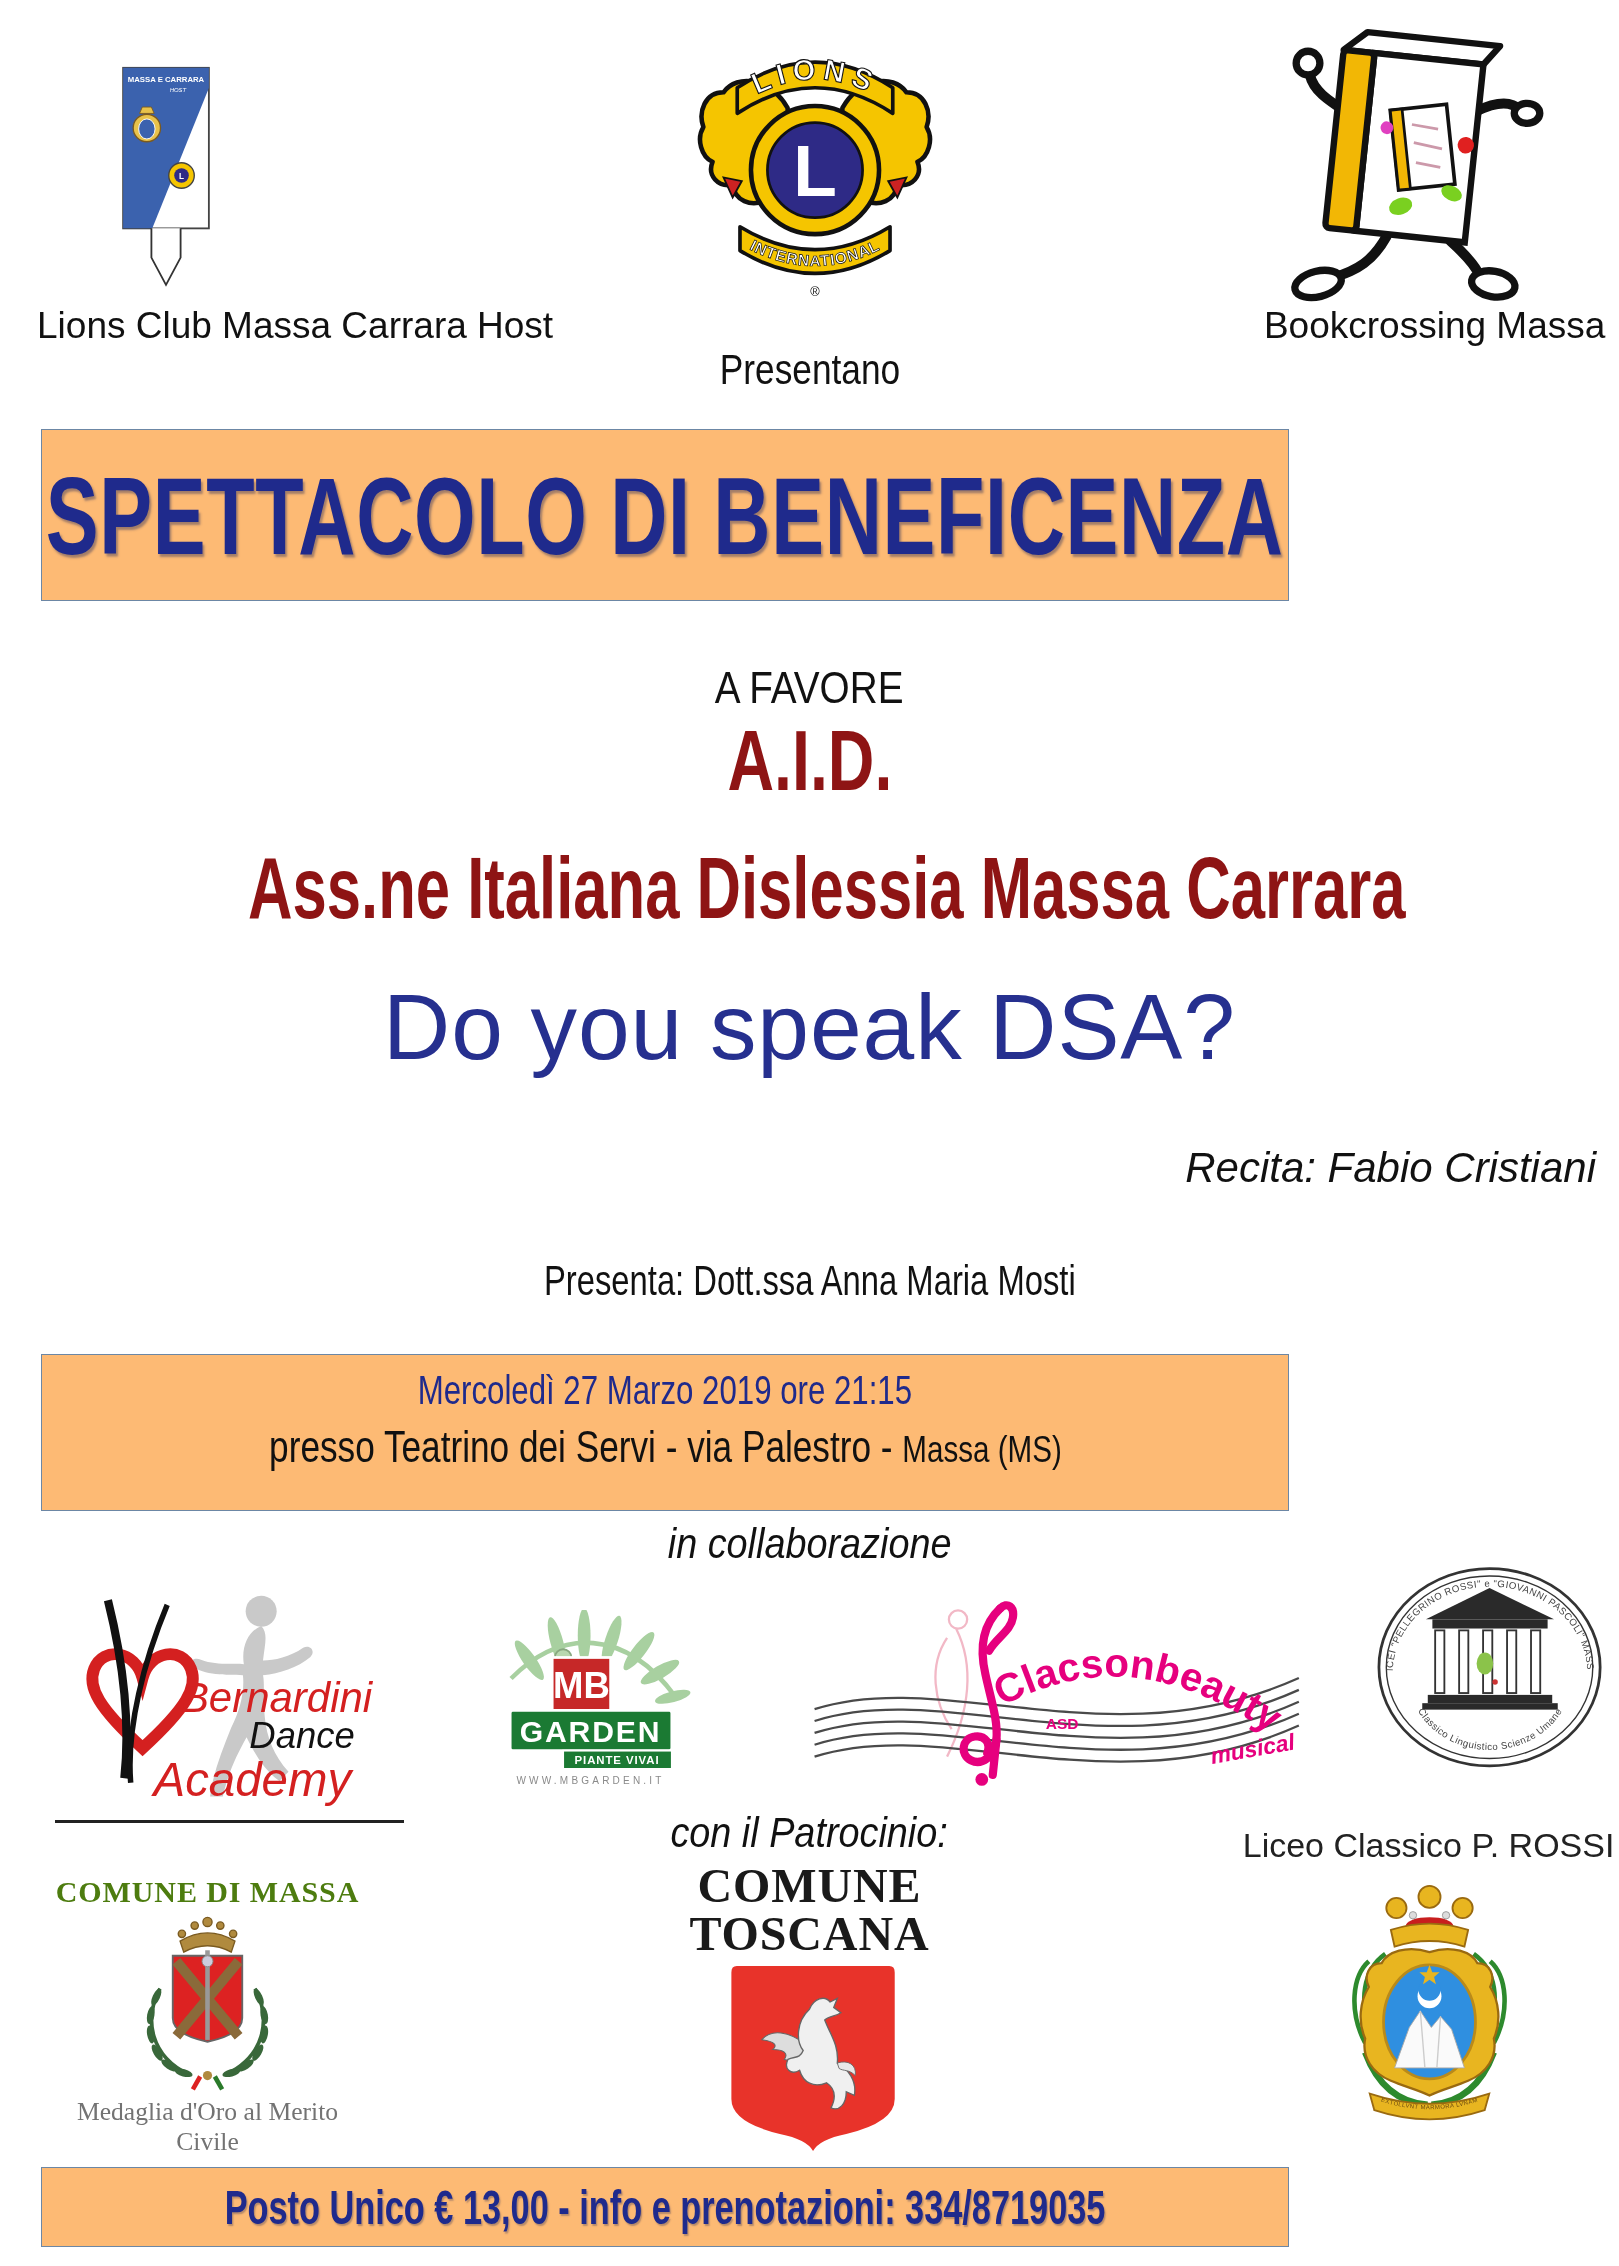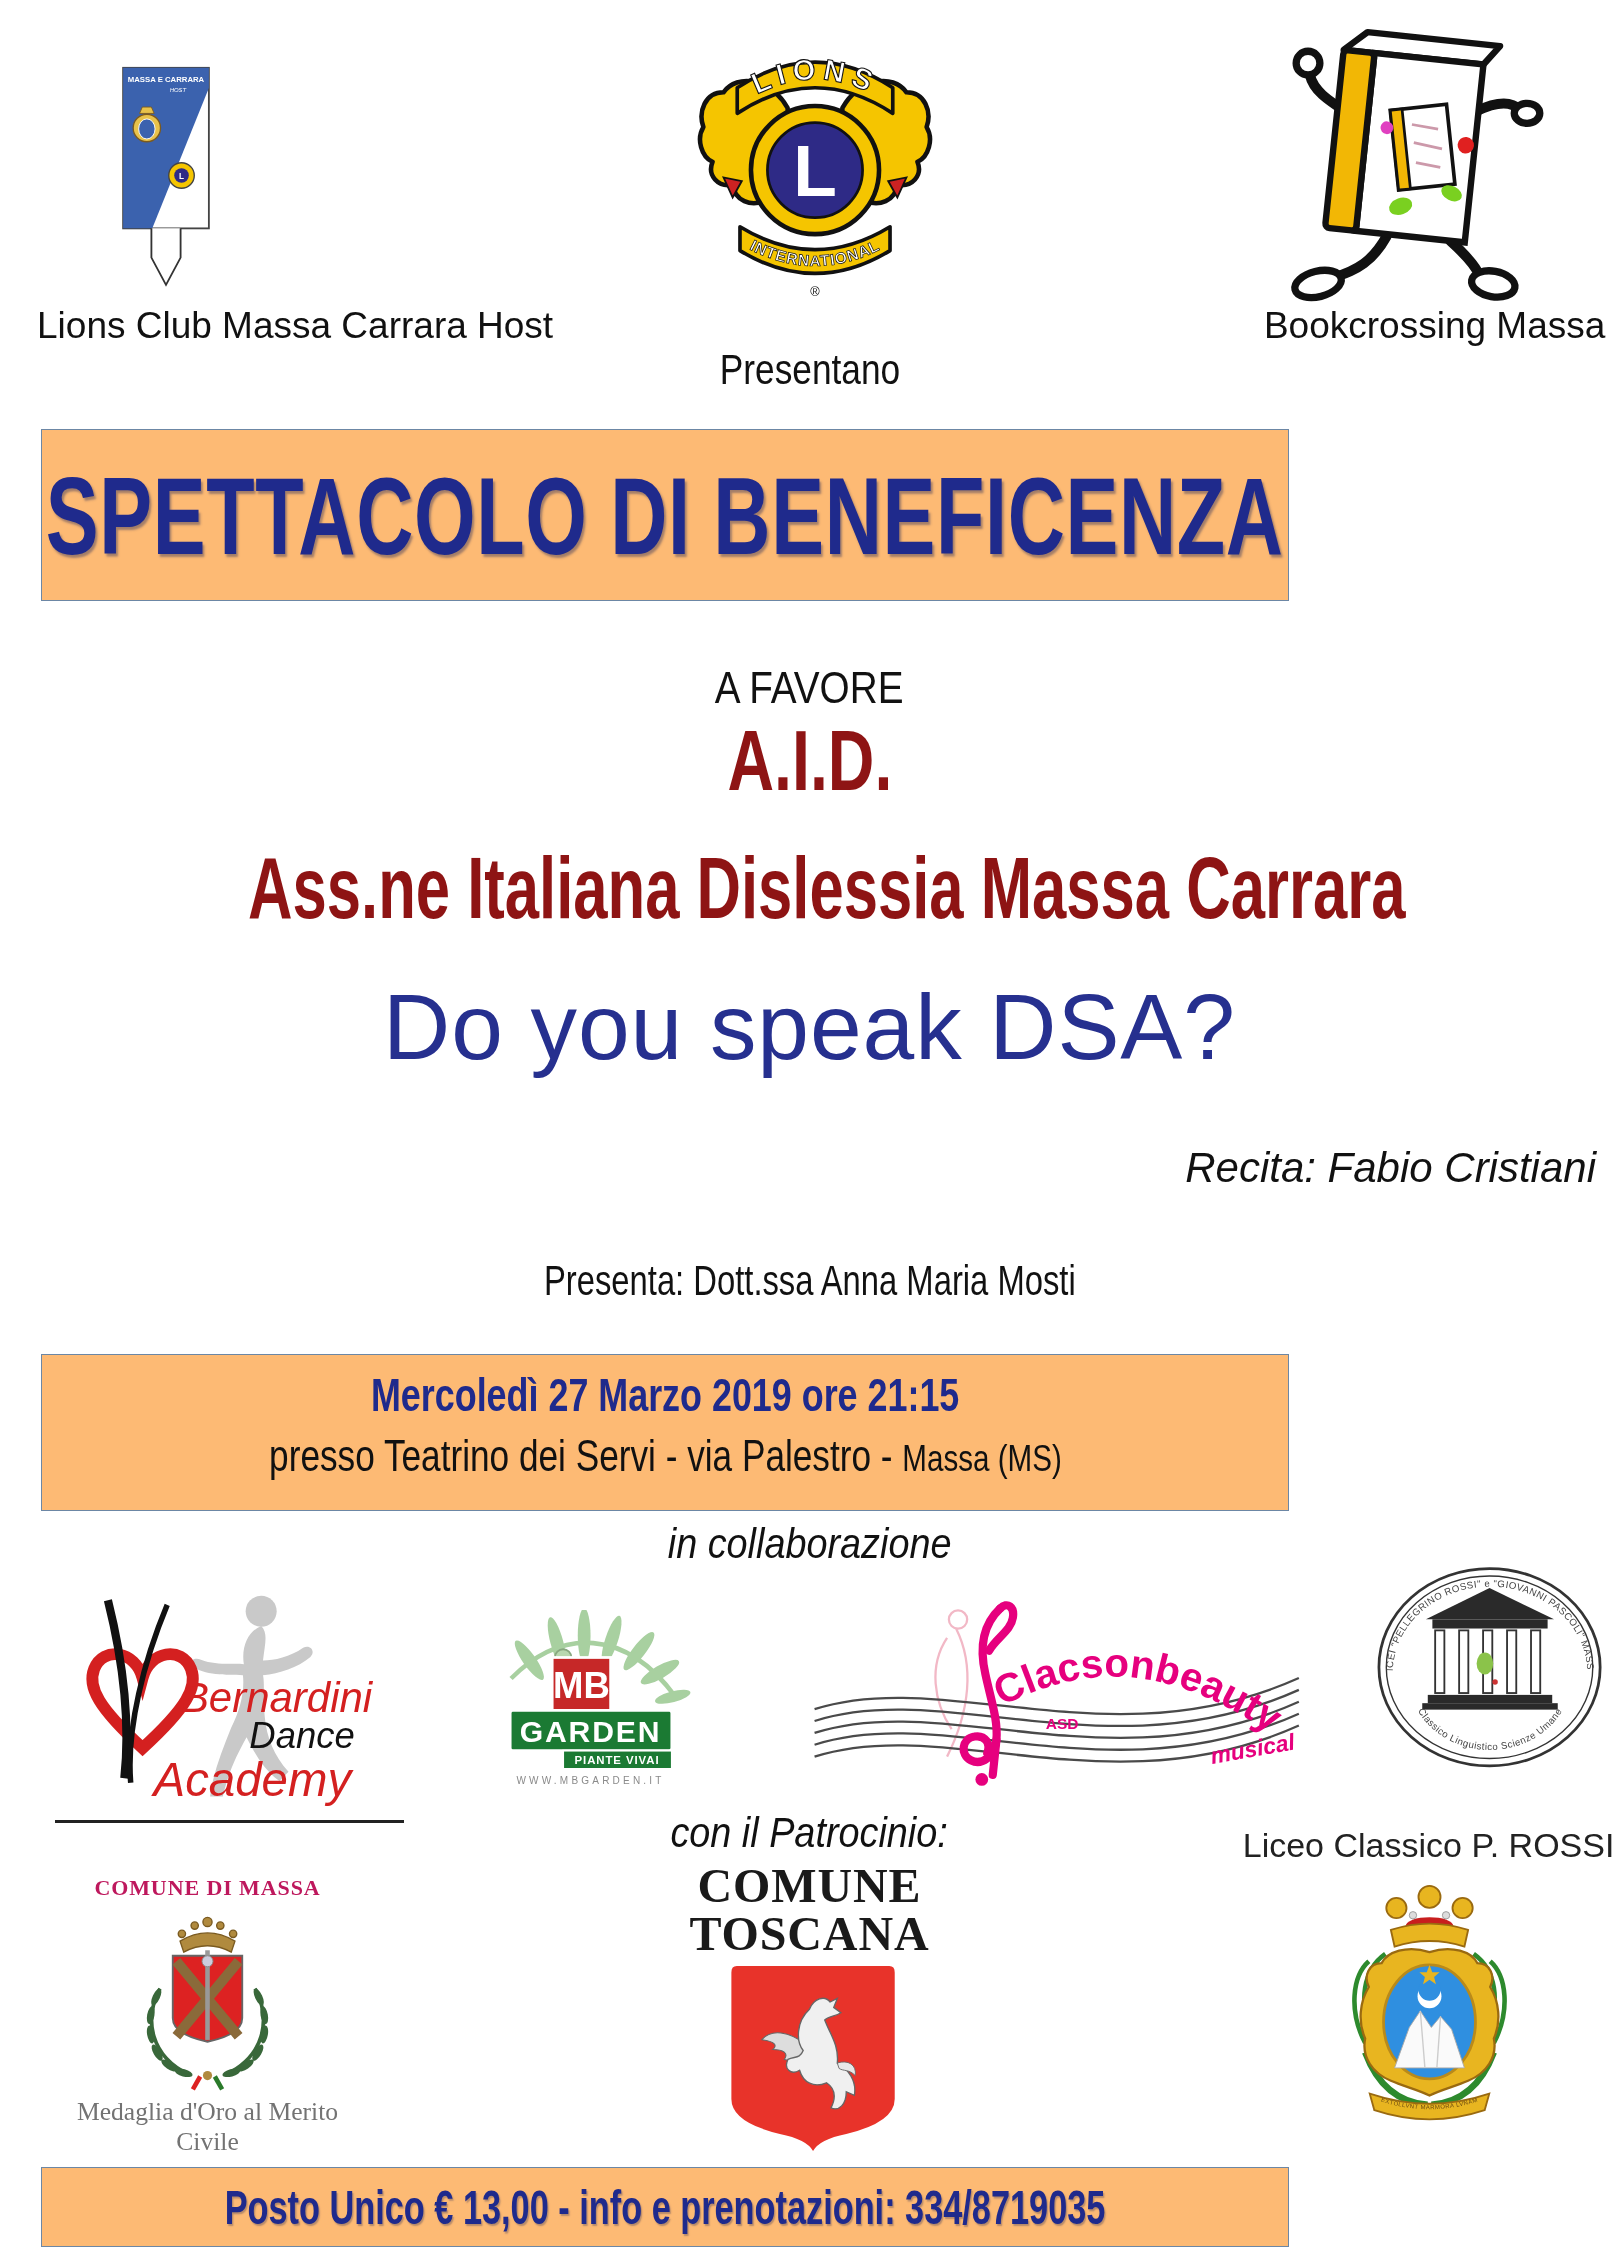--- a/index.html
+++ b/index.html
@@ -118,21 +118,21 @@
     <span class="cond darkred" style="transform:scaleX(.70)">Ass.ne Italiana Dislessia Massa Carrara</span>
   </div>
   <div class="abs ctr" style="top:974px;font-size:93px;letter-spacing:0.9px;color:#26308f">Do you speak DSA?</div>
 
   <div class="abs italic" style="right:23px;top:1144px;font-size:42px">Recita: Fabio Cristiani</div>
   <div class="abs ctr" style="top:1257px;font-size:42px">
     <span class="cond" style="transform:scaleX(.78)">Presenta: Dott.ssa Anna Maria Mosti</span>
   </div>
 
   <div class="abs banner event-banner">
-    <div style="font-size:46px;font-weight:bold">
+    <div style="font-size:40px;font-weight:normal">
       <span class="cond navy" style="transform:scaleX(.78)">Mercoledì 27 Marzo 2019 ore 21:15</span>
     </div>
     <div style="font-size:44px;margin-top:9.1px">
       <span class="cond" style="transform:scaleX(.8)">
         <span>presso Teatrino dei Servi - via Palestro - </span><span style="font-size:37px">Massa (MS)</span>
       </span>
     </div>
   </div>
 
   <div class="abs ctr italic" style="top:1520px;font-size:42px">
@@ -242,21 +242,21 @@
   <svg class="abs" style="left:726px;top:1961px" width="175" height="196" viewBox="0 0 195 215">
     <path d="M12,4 Q6,4 6,11 L6,152 Q6,178 60,191 Q90,197 97,210 Q104,197 134,191 Q188,178 188,152 L188,11 Q188,4 182,4 Z" fill="#e8332a"></path>
     <path d="M90,92 C70,76 50,74 40,86 C54,88 58,92 52,97 C64,97 70,101 65,108 C76,111 88,104 92,98 Z" fill="#ddd" stroke="#666" stroke-width="1.2"></path>
     <path d="M93,52 C98,40 110,36 116,44 L124,40 L120,50 L128,56 C122,60 114,60 110,64
              C116,80 126,92 124,112 C136,118 146,132 143,148 L134,144 C134,158 126,166 117,162
              C123,150 121,140 112,134 C98,140 86,134 82,120 C72,126 64,118 69,108
              C76,104 82,108 86,98 C78,88 78,66 93,52 Z" fill="#f0f0f0" stroke="#666" stroke-width="1.5"></path>
     <path d="M124,112 C136,108 146,114 144,126 C138,119 130,121 126,118 Z" fill="#e8e8e8" stroke="#666" stroke-width="1"></path>
   </svg>
 
-  <div class="abs ctr serif" style="left:50px;width:315px;top:1875px;font-size:22px;font-weight:bold;letter-spacing:0.9px;color:#be185d">COMUNE DI MASSA</div>
+  <div class="abs ctr serif" style="left:50px;width:315px;top:1875px;font-size:30px;font-weight:bold;letter-spacing:0.9px;color:#4d7c0f">COMUNE DI MASSA</div>
   <svg class="abs" style="left:52px;top:1910px" width="311" height="183" viewBox="0 0 340 200">
     <g fill="#b08a3e" stroke="#7a5a20" stroke-width="1.5">
       <circle cx="142" cy="26" r="4"></circle>
         <circle cx="156" cy="17" r="4"></circle>
         <circle cx="170" cy="13" r="5"></circle>
       <circle cx="184" cy="17" r="4"></circle>
         <circle cx="198" cy="26" r="4"></circle>
       <path d="M140,34 Q170,16 200,34 L196,46 Q170,32 144,46 Z"></path>
     </g>
     <path d="M132,50 L208,50 L208,118 Q208,136 170,144 Q132,136 132,118 Z" fill="#d22" stroke="#666" stroke-width="2"></path>

